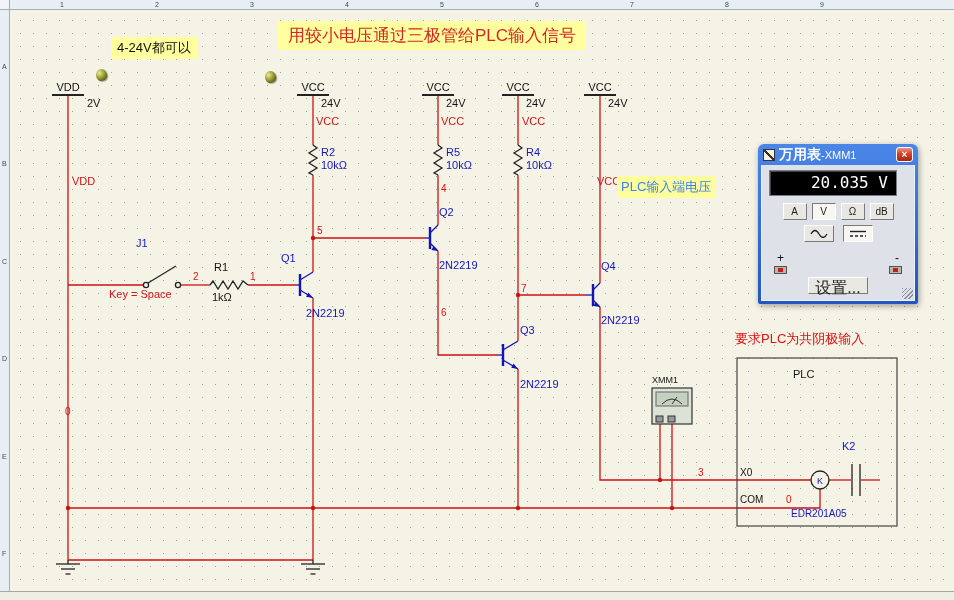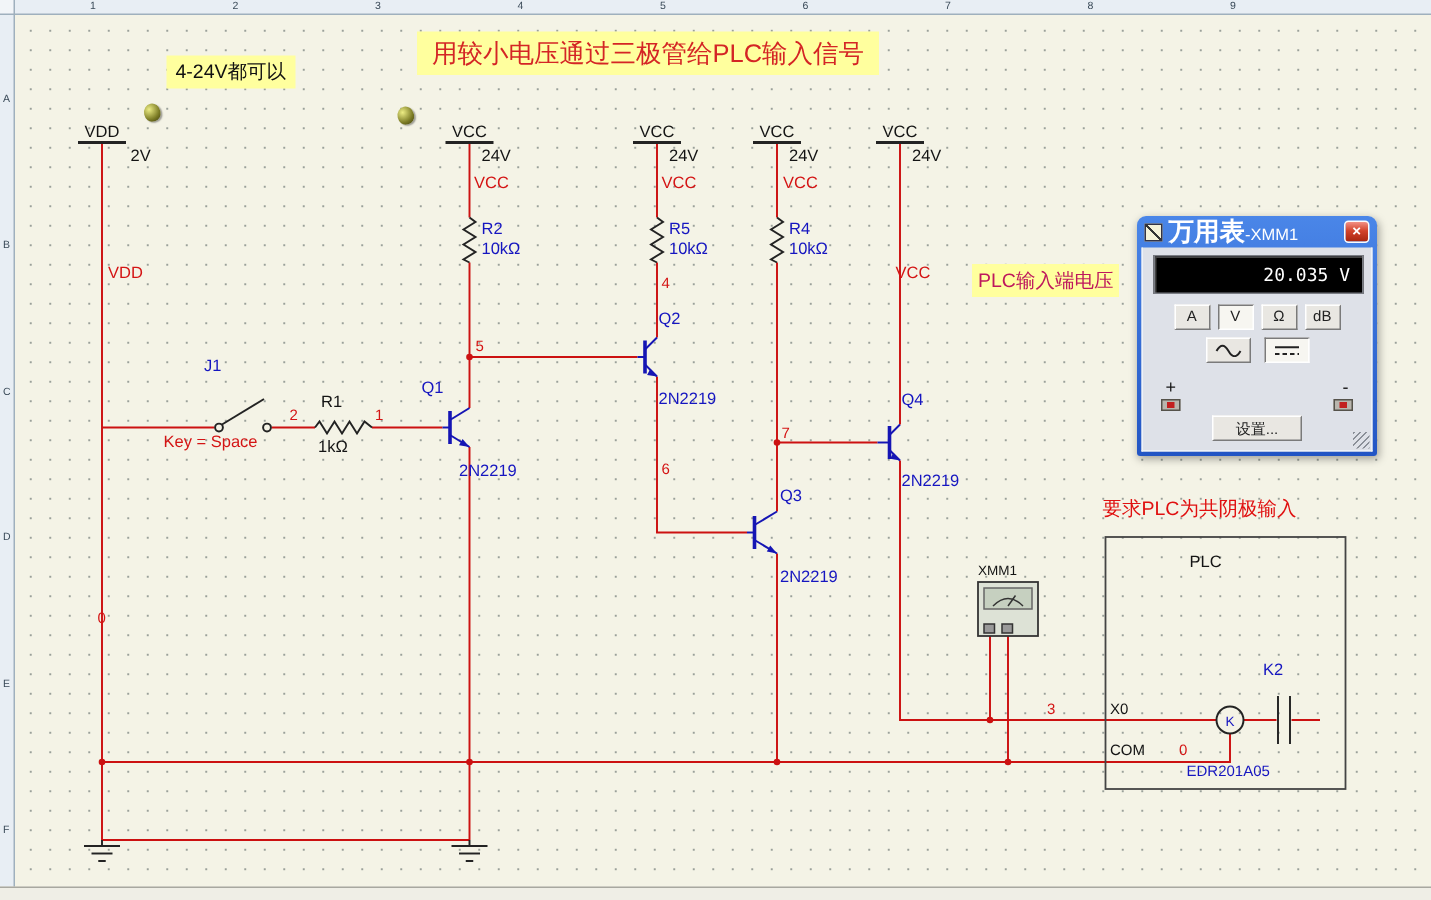--- a/index.html
+++ b/index.html
@@ -29,52 +29,52 @@
   .pwr line{stroke:#232323;stroke-width:2}
   .tr line{stroke:#1515b4;stroke-width:1.3}
   .tr .bar{stroke-width:2.4}
   .arr{fill:#1515b4;stroke:none}
   .dot{fill:#cc1111}
   .boxline{stroke:#444;stroke-width:1.2;fill:none}
   
   .hl{position:absolute;background:#ffff9e;white-space:nowrap}
   .banner{left:278px;top:21px;padding:3px 10px;font-size:17px;color:#d42525}
   .note-range{left:111px;top:37px;padding:2px 6px;font-size:13px;color:#111}
-  .note-plc-v{left:648px;top:176px;padding:2px 4px;font-size:13px;color:#be185d}
+  .note-plc-v{left:617px;top:176px;padding:2px 4px;font-size:13px;color:#3b82f6}
   .note-req{position:absolute;left:735px;top:330px;font-size:13px;color:#e01010;white-space:nowrap}
   
   .key-ic{position:absolute;width:11px;height:12px;border-radius:50% 50% 45% 45%;
     background:radial-gradient(circle at 35% 30%,#ecec84,#7a7a24 62%,#3a3a10);box-shadow:1px 1px 1px rgba(0,0,0,.35)}
   .key1{left:96px;top:69px;transform:rotate(-12deg)}
   .key2{left:265px;top:71px;transform:rotate(-12deg)}
   
   .mm-window{position:absolute;left:758px;top:144px;width:160px;background:linear-gradient(180deg,#4a86e8,#2255c4);
     padding:0 3px 3px;border-radius:6px 6px 2px 2px;box-shadow:1px 2px 6px rgba(0,0,0,.35)}
   .mm-titlebar{height:21px;display:flex;align-items:center;gap:4px;padding:0 2px;color:#fff;font-size:11px}
-  .mm-title b{font-size:17px}
+  .mm-title b{font-size:14px}
   .mm-icon{width:12px;height:12px;display:inline-block;background:#f5f2d8;border:1px solid #334;
     background-image:linear-gradient(45deg,transparent 44%,#333 44%,#333 56%,transparent 56%)}
   .mm-close{margin-left:auto;width:17px;height:15px;background:linear-gradient(#f29084,#d3432b 45%,#a82610);
     border:1px solid #fcfcfc;border-radius:3px;color:#fff;font-size:10px;line-height:13px;text-align:center;font-weight:bold;cursor:default}
   .mm-body{position:relative;height:136px;background:#dee1e8;border:1px solid #eef2f8;border-top:none}
-  .mm-display{position:absolute;left:7px;top:5px;width:140px;height:26px;background:#000;color:#fff;
-    font-family:"DejaVu Sans Mono",monospace;font-size:12px;line-height:24px;text-align:right;padding-right:8px;
+  .mm-display{position:absolute;left:7px;top:5px;width:128px;height:26px;background:#000;color:#fff;
+    font-family:"DejaVu Sans Mono",monospace;font-size:16px;line-height:24px;text-align:right;padding-right:8px;
     border:1px solid #7a7d84;box-shadow:inset 1px 1px 0 #444}
   .mm-row{position:absolute;left:0;right:0;display:flex;justify-content:center;gap:5px}
   .mm-modes{top:38px}.mm-wave{top:60px;gap:9px}
   .mmb{width:24px;height:17px;font-size:10px;background:#e9e7e2;color:#222;padding:0;
     border:1px solid;border-color:#fff #7a7a7a #7a7a7a #fff;font-family:"Liberation Sans",sans-serif}
   .mmb.wide{width:30px;display:flex;align-items:center;justify-content:center}
   .mmb.pressed{border-color:#7a7a7a #fff #fff #7a7a7a;background:#f7f6f1}
   .mm-plus{position:absolute;left:15px;top:86px;font-size:12px;color:#111}
   .mm-minus{position:absolute;right:15px;top:86px;font-size:12px;color:#111}
   .mm-pad{position:absolute;top:101px;width:13px;height:8px;background:#b9b6ae;border:1px solid #55524a}
   .mm-pad::after{content:"";position:absolute;left:3px;top:1px;width:5px;height:4px;background:#c22020}
   .pad-l{left:12px}.pad-r{right:12px}
-  .mm-settings{position:absolute;left:50%;transform:translateX(-50%);top:112px;width:60px;height:17px;font-size:10px;
+  .mm-settings{position:absolute;left:50%;transform:translateX(-50%);top:112px;width:60px;height:17px;font-size:16px;
     background:#e9e7e2;border:1px solid;border-color:#fff #7a7a7a #7a7a7a #fff;color:#222;font-family:"Liberation Sans",sans-serif}
   .mm-grip{position:absolute;right:1px;bottom:1px;width:11px;height:11px;
     background:repeating-linear-gradient(135deg,#8a8f98 0 1px,transparent 1px 3px)}
   
   .hscroll{position:absolute;left:0;right:0;bottom:0;height:9px;background:#efeee6;border-top:1px solid #a8a8a0}
 </style>
 </head>
 <body>
 
 <div class="ruler-corner"></div>

